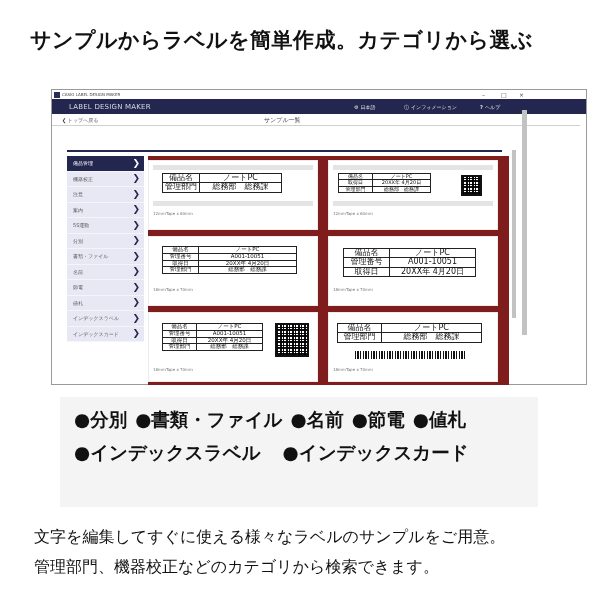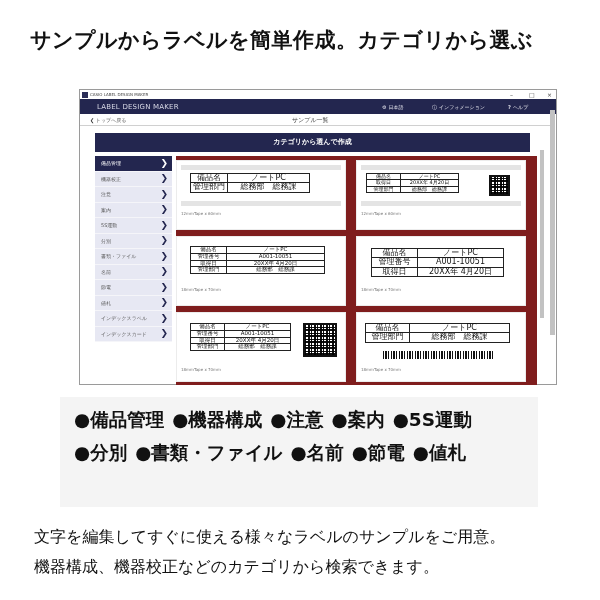--- a/index.html
+++ b/index.html
@@ -1,21 +1,21 @@
 <!DOCTYPE html>
 <html><head>
 <meta charset="utf-8">
 <style>
   * { box-sizing: border-box; margin: 0; padding: 0; }
   html, body { width: 600px; height: 600px; background: #ffffff; overflow: hidden; }
   body { font-family: "DejaVu Sans", "Liberation Sans", sans-serif; color: #111; position: relative; }
 
   .headline { position: absolute; left: 30px; top: 26px; font-size: 21px; font-weight: 700; letter-spacing: 0.5px; color: #111; white-space: nowrap; }
 
-  .win { position: absolute; left: 79px; top: 89px; width: 478px; height: 296px; border: 1px solid #9a9a9a; background: #fff; }
+  .win { position: absolute; left: 51px; top: 89px; width: 536px; height: 296px; border: 1px solid #9a9a9a; background: #fff; }
   .titlebar { height: 9px; display: flex; align-items: center; font-size: 4px; color: #444; padding-left: 2px; position: relative; }
   .titlebar .appicon { width: 6px; height: 6px; background: #2a2d57; margin-right: 2px; }
   .titlebar .wctrl { position: absolute; top: 0; font-size: 6px; color: #444; line-height: 9px; }
   .navbar { height: 15px; background: #23264f; color: #d8d9e6; display: flex; align-items: center; font-size: 7px; position: relative; }
   .navbar .brand { position: absolute; left: 17px; font-size: 7px; letter-spacing: 0.2px; }
   .navbar .item { position: absolute; font-size: 5px; color: #e8e8f0; display: flex; align-items: center; gap: 2px; }
   .subbar { height: 12px; position: relative; font-size: 5px; color: #555; border-bottom: 1px solid #d0d0d0; margin-right: 6px; }
   .subbar .back { position: absolute; left: 10px; top: 3px; }
   .subbar .ttl { position: absolute; left: 212px; top: 2px; font-size: 6px; color: #444; }
 
@@ -84,21 +84,20 @@
 
   <div class="subbar">
     <span class="back">
       <span style="color:#333">❮</span>
       <span>トップへ戻る</span>
     </span>
     <span class="ttl">サンプル一覧</span>
   </div>
 
   <div class="tabs">
-    <div class="tab active">カテゴリから選んで作成</div>
   </div>
 
   <div class="sidebar">
     <div class="side-item active">
         <span>備品管理</span>
         <span class="chev">❯</span>
       </div>
     <div class="side-item">
         <span>機器校正</span>
         <span class="chev">❯</span>
@@ -274,23 +273,23 @@
       <div class="tape" style="top:54px">18mmTape x 70mm</div>
     </div>
   </div>
 
   <div class="vscroll-inner"></div>
   <div class="vscroll-outer"></div>
 </div>
 
 <div class="cats">
   <div class="line">
-    <span class="cat">備品管理</span><span class="cat">機器構成</span><span class="cat">注意</span><span class="cat">案内</span><span class="cat">5S運動</span>
+    <span class="cat">分別</span><span class="cat">書類・ファイル</span><span class="cat">名前</span><span class="cat">節電</span><span class="cat">値札</span>
   </div>
   <div class="line">
-    <span class="cat">分別</span><span class="cat">書類・ファイル</span><span class="cat">名前</span><span class="cat">節電</span><span class="cat">値札</span>
+    <span class="cat" style="margin-right:22px">インデックスラベル</span><span class="cat">インデックスカード</span>
   </div>
 </div>
 
 <div class="desc">
   <div>文字を編集してすぐに使える様々なラベルのサンプルをご用意。</div>
-  <div>機器構成、機器校正などのカテゴリから検索できます。</div>
+  <div>管理部門、機器校正などのカテゴリから検索できます。</div>
 </div>
 
 </body></html>

